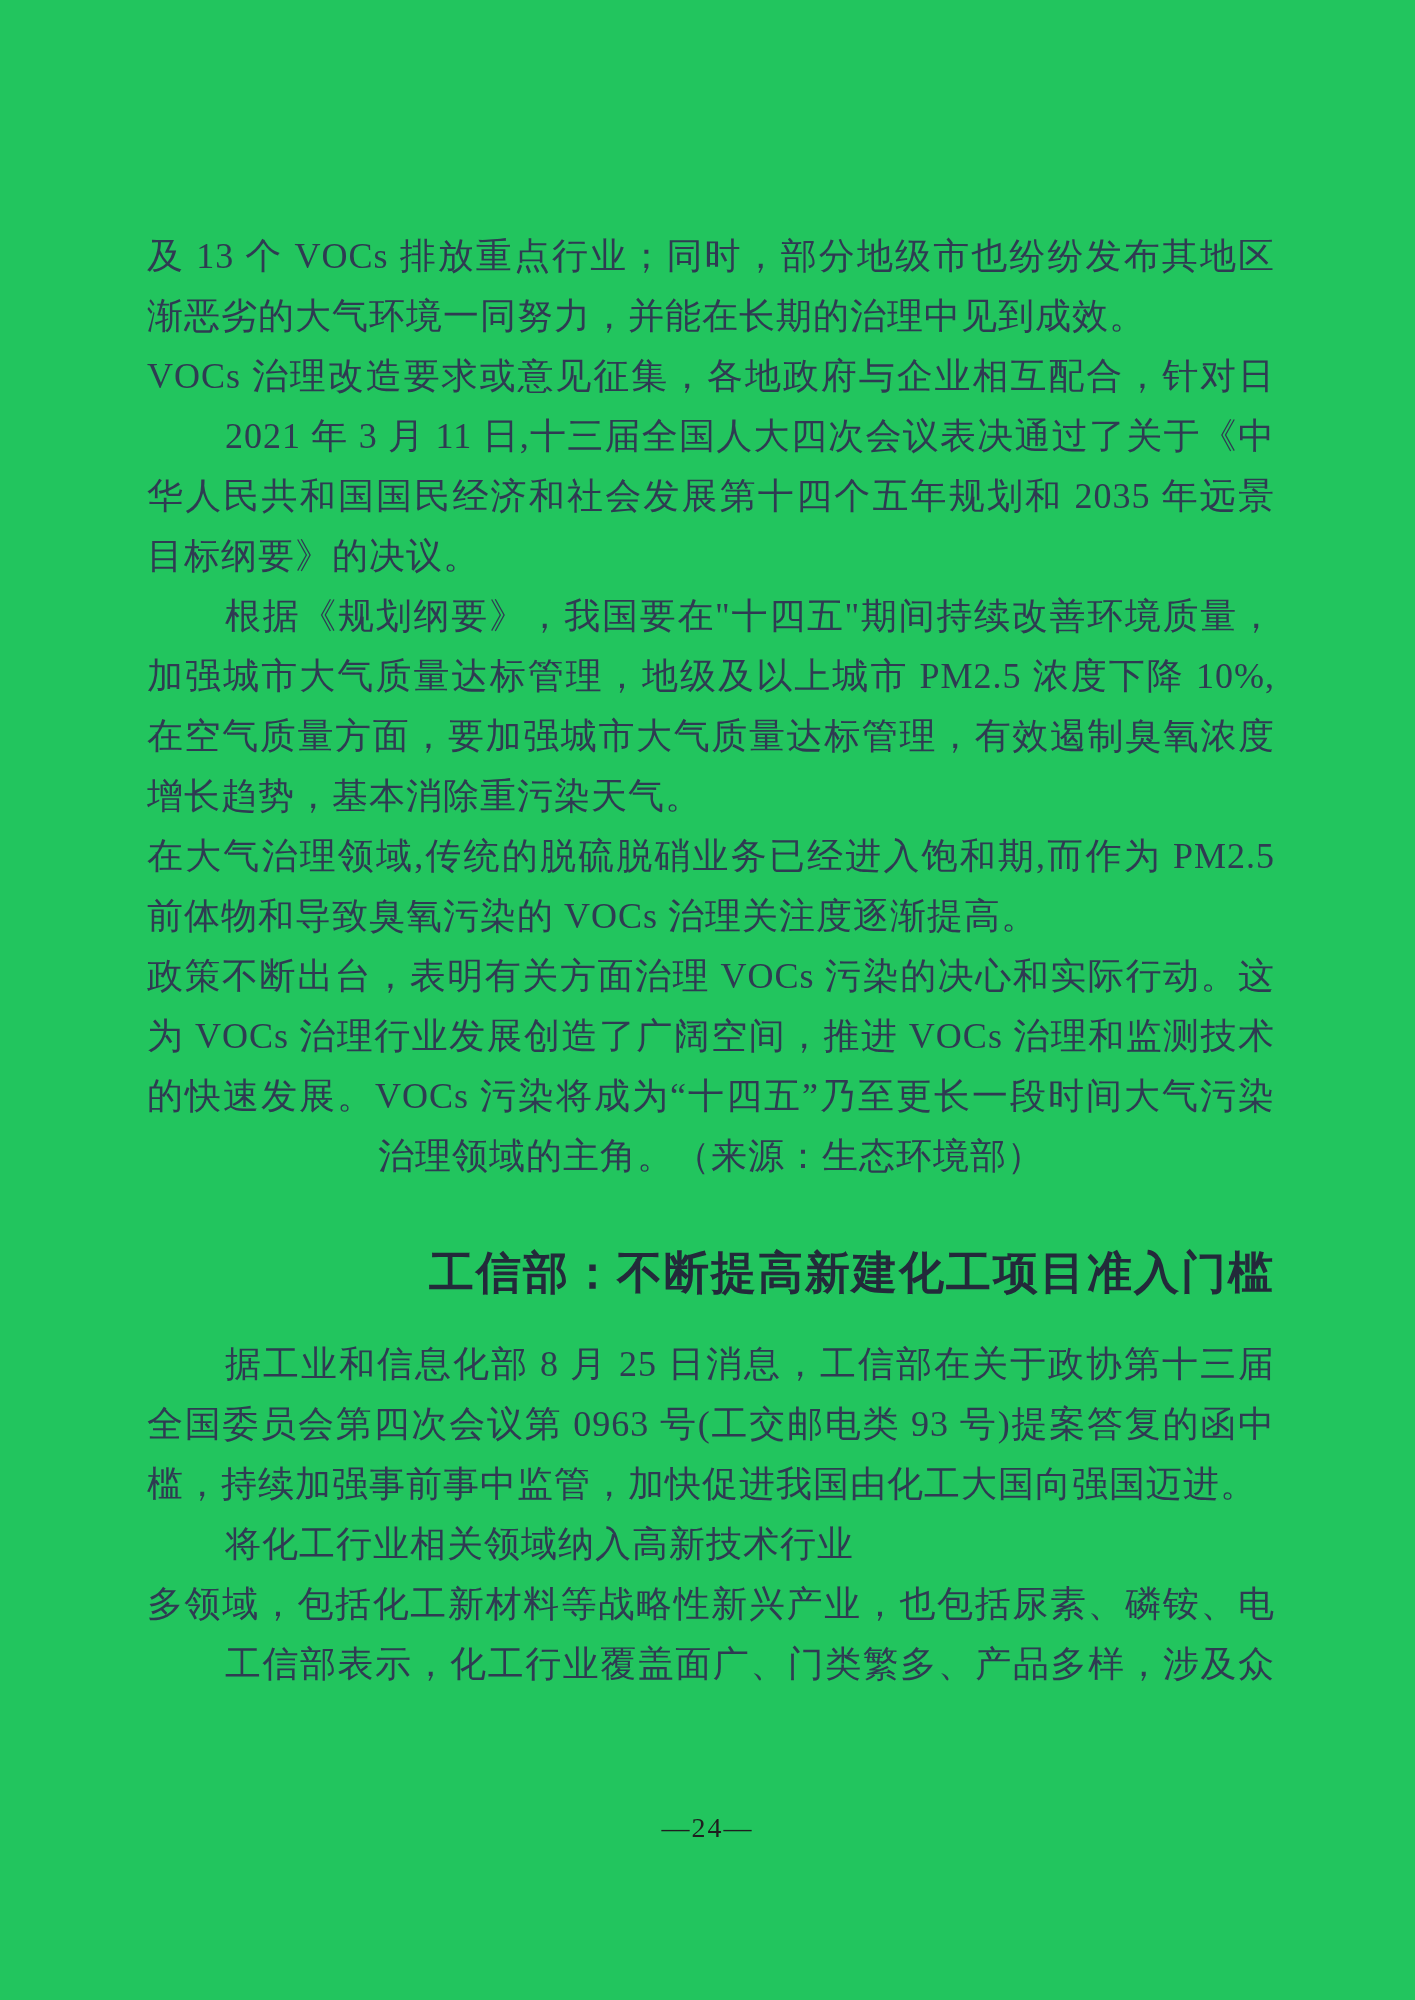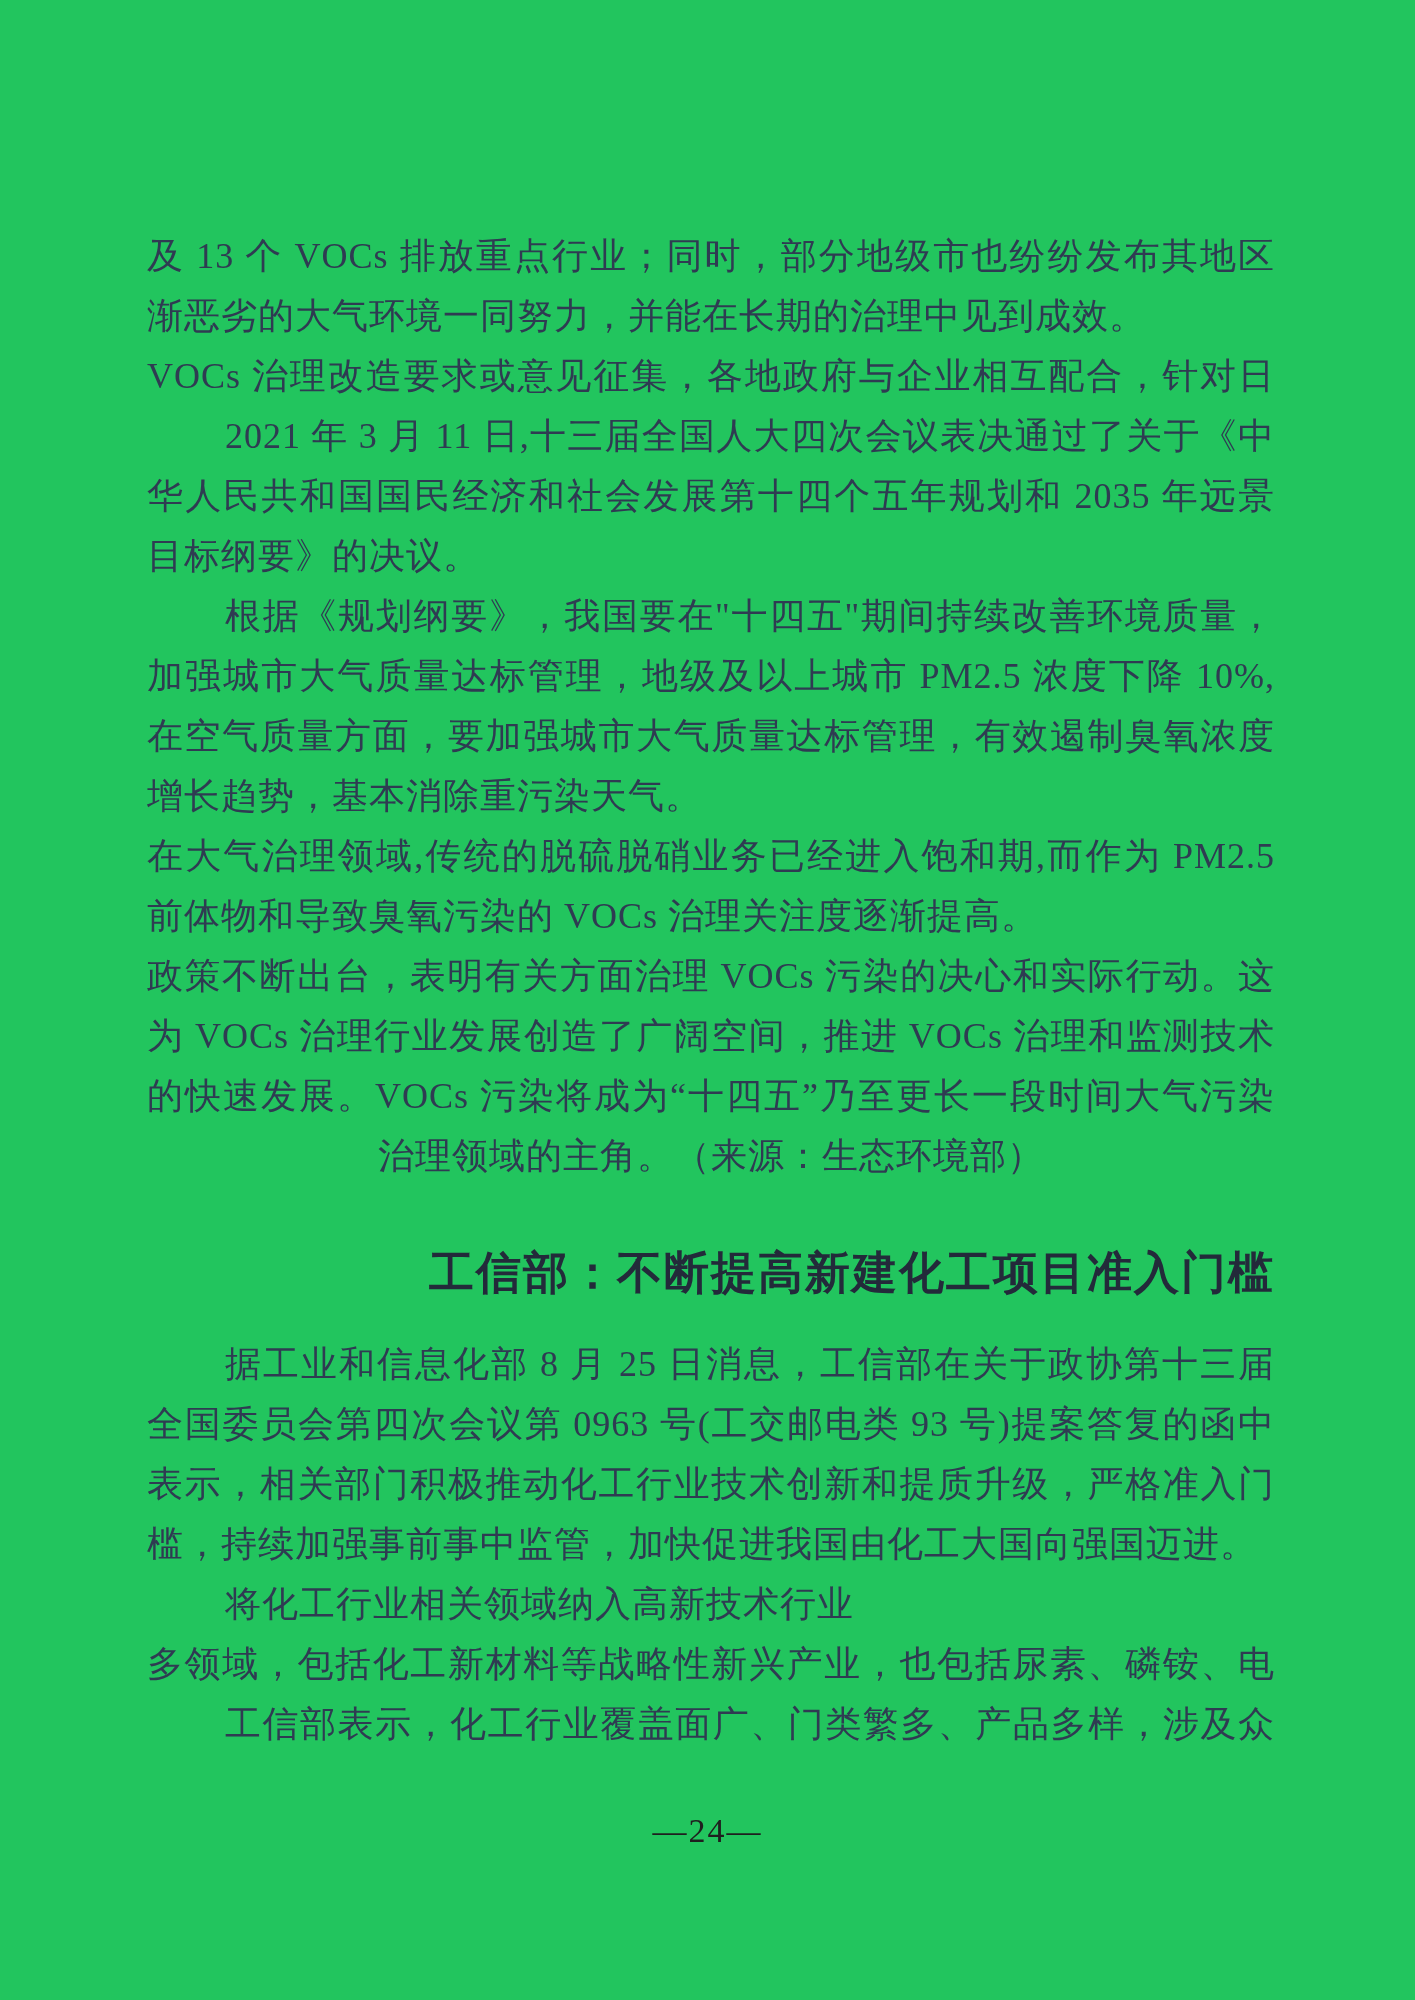--- a/index.html
+++ b/index.html
@@ -45,21 +45,21 @@
     font-size:45px;
     font-weight:bold;
     letter-spacing:2px;
     color:var(--heading-ink,#232a3a);
   }
   .footer{
     position:absolute;
     left:0;right:0;
     top:1812px;
     text-align:center;
-    font-size:34px;
+    font-size:28px;
     color:var(--footer-ink,#1f1f1f);
     letter-spacing:2px;
   }
 </style>
 </head>
 <body>
 
 <div class="page">
   <div class="content">
 
@@ -84,21 +84,20 @@
     <div class="source-line">
       <span>治理领域的主角。</span>
       <span>（来源：生态环境部）</span>
     </div>
 
     <div class="article-title">工信部：不断提高新建化工项目准入门槛</div>
 
     <div>
         <div class="line indent">据工业和信息化部 8 月 25 日消息，工信部在关于政协第十三届</div>
         <div class="line">全国委员会第四次会议第 0963 号(工交邮电类 93 号)提案答复的函中</div>
-        <div class="line">表示，相关部门积极推动化工行业技术创新和提质升级，严格准入门</div>
         <div class="line end">槛，持续加强事前事中监管，加快促进我国由化工大国向强国迈进。</div>
         <div class="line indent end">将化工行业相关领域纳入高新技术行业</div>
         <div class="line">多领域，包括化工新材料等战略性新兴产业，也包括尿素、磷铵、电</div>
         <div class="line indent">工信部表示，化工行业覆盖面广、门类繁多、产品多样，涉及众</div>
       </div>
 
   </div>
 
   <div class="footer">—24—</div>
 </div>

